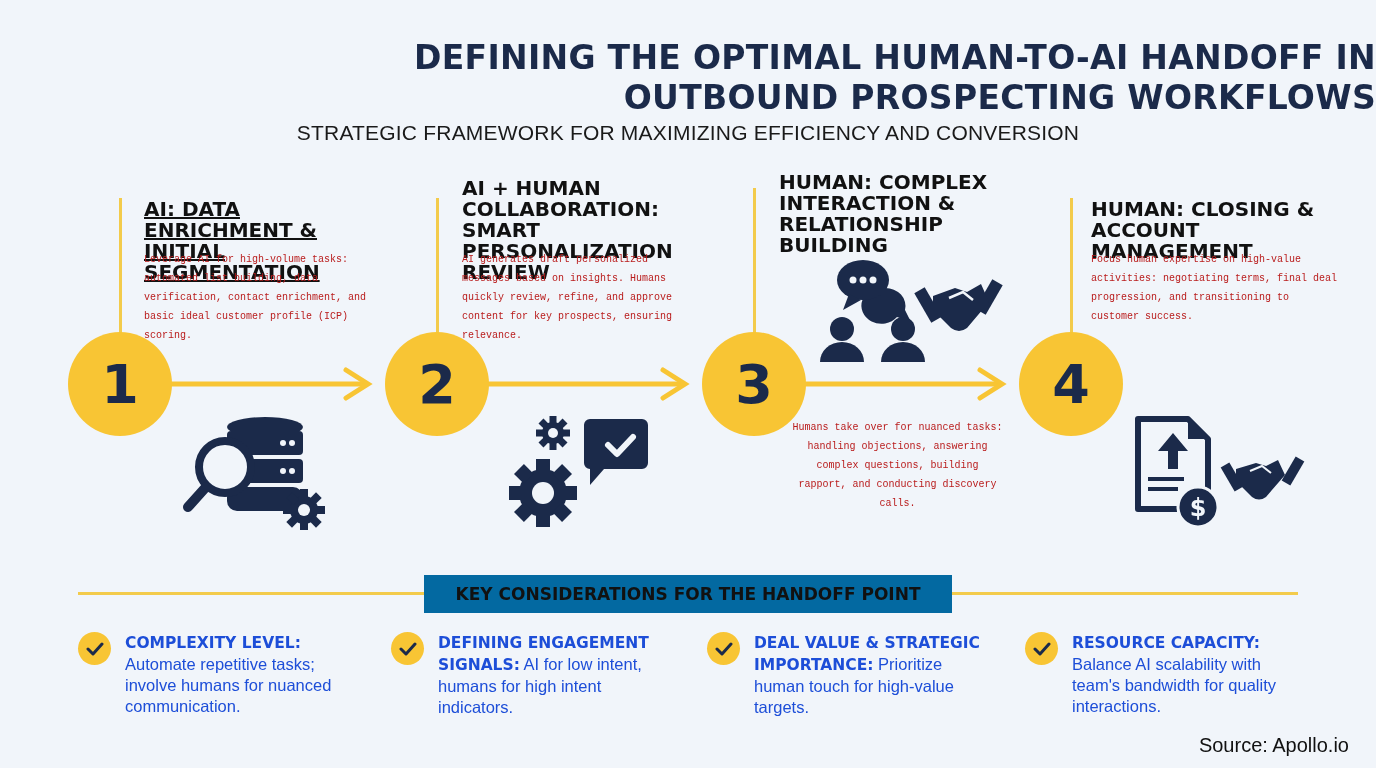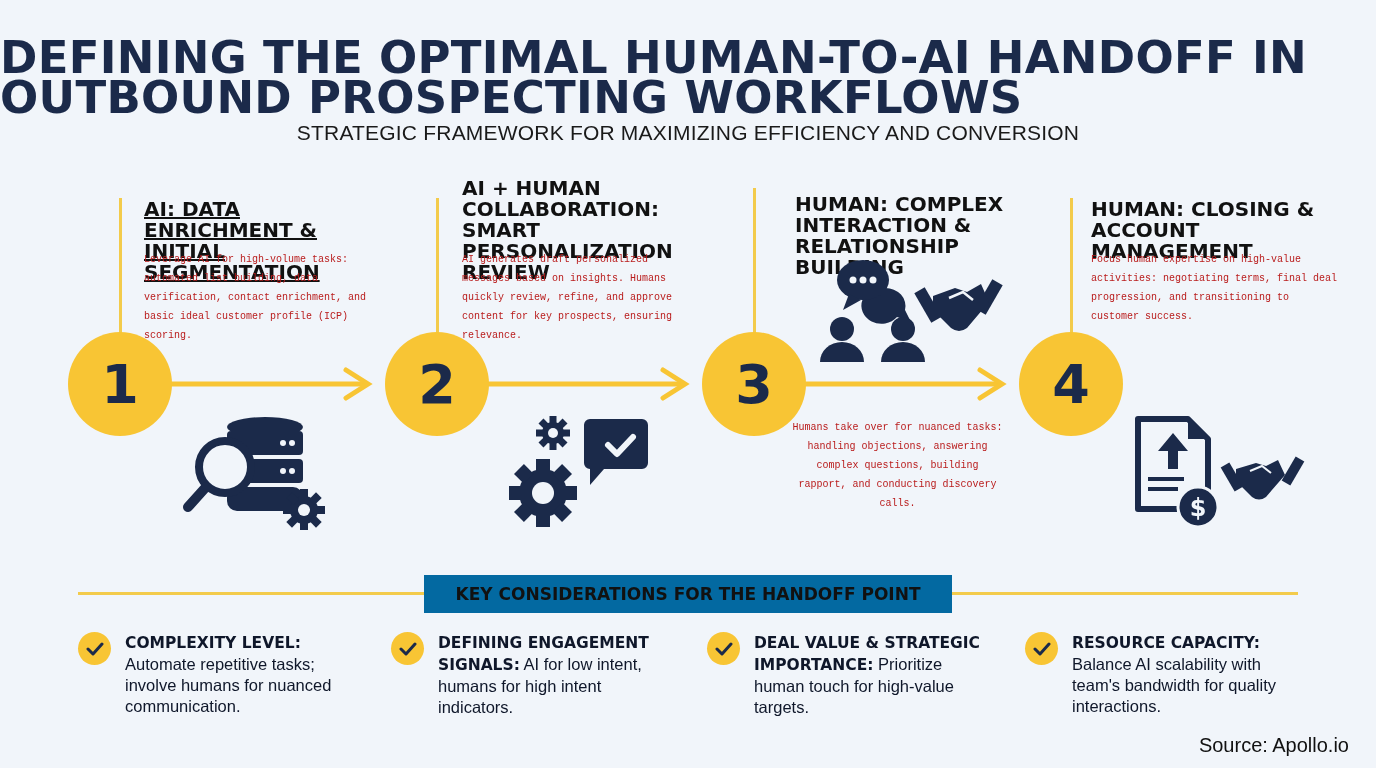--- a/index.html
+++ b/index.html
@@ -5,22 +5,22 @@
   * { box-sizing: border-box; margin: 0; padding: 0; }
   html, body { width: 1376px; height: 768px; overflow: hidden; }
   body {
     background: #f1f5fa;
     font-family: "Liberation Sans", sans-serif;
     color: #1a1a1a;
     position: relative;
   }
   .title {
     position: absolute; left: 0; width: 1376px; top: 38px;
-    text-align: left; font-family: "DejaVu Sans", sans-serif;
-    font-weight: bold; font-size: 45px; line-height: 40px; color: #1b2a4a;
+    text-align: right; font-family: "DejaVu Sans", sans-serif;
+    font-weight: bold; font-size: 33px; line-height: 40px; color: #1b2a4a;
     letter-spacing: 0.3px;
   }
   .subtitle {
     position: absolute; left: 0; width: 1376px; top: 121px;
     text-align: center; font-family: Liberation Sans, sans-serif;
     font-size: 21px; color: #1a1a1a; letter-spacing: 0.2px;
   }
   .vline { position: absolute; width: 3px; background: #f3cb4b; }
   .circle {
     position: absolute; width: 104px; height: 104px; border-radius: 50%;
@@ -40,21 +40,21 @@
   .banner {
     position: absolute; left: 424px; top: 575px; width: 528px; height: 38px;
     background: #0369a1; display: flex; align-items: center; justify-content: center;
     font-family: "DejaVu Sans", sans-serif; font-weight: bold; font-size: 17px; color: #111;
   }
   .consid { position: absolute; top: 630px; width: 270px; }
   .check {
     position: absolute; left: 0; top: 2px; width: 33px; height: 33px; border-radius: 50%;
     background: #f8c534; display: flex; align-items: center; justify-content: center;
   }
-  .consid-text { position: absolute; left: 47px; top: 2px; width: 240px; font-size: 16.5px; line-height: 21px; color: #0f172a; }
+  .consid-text { position: absolute; left: 47px; top: 2px; width: 240px; font-size: 16.5px; line-height: 21px; color: #1d4ed8; }
   .consid-text b { font-family: "DejaVu Sans", sans-serif; font-size: 15.5px; }
   .source { position: absolute; right: 27px; top: 734px; font-size: 20px; color: #111; }
 </style>
 </head>
 <body>
 
 <div class="title">
   <div>DEFINING THE OPTIMAL HUMAN-TO-AI HANDOFF IN</div>
   <div>OUTBOUND PROSPECTING WORKFLOWS</div>
 </div>
@@ -89,21 +89,21 @@
 </div>
 <div class="step-desc" style="left:144px; top:250px; width:232px; text-align:left;">Leverage AI for high-volume tasks: automated list building, data verification, contact enrichment, and basic ideal customer profile (ICP) scoring.</div>
 
 <div class="step-title" style="left:462px; top:178px; width:270px;">
   <div>AI + HUMAN</div>
   <div>COLLABORATION: SMART</div>
   <div>PERSONALIZATION REVIEW</div>
 </div>
 <div class="step-desc" style="left:462px; top:250px; width:240px;">AI generates draft personalized messages based on insights. Humans quickly review, refine, and approve content for key prospects, ensuring relevance.</div>
 
-<div class="step-title" style="left:779px; top:194px; width:260px;margin-left:16px;">
+<div class="step-title" style="left:779px; top:172px; width:260px;">
   <div>HUMAN: COMPLEX</div>
   <div>INTERACTION &amp;</div>
   <div>RELATIONSHIP BUILDING</div>
 </div>
 <div class="step-desc" style="left:790px; top:418px; width:215px; text-align:center;">Humans take over for nuanced tasks: handling objections, answering complex questions, building rapport, and conducting discovery calls.</div>
 
 <div class="step-title" style="left:1091px; top:199px; width:270px;">
   <div>HUMAN: CLOSING &amp;</div>
   <div>ACCOUNT MANAGEMENT</div>
 </div>

